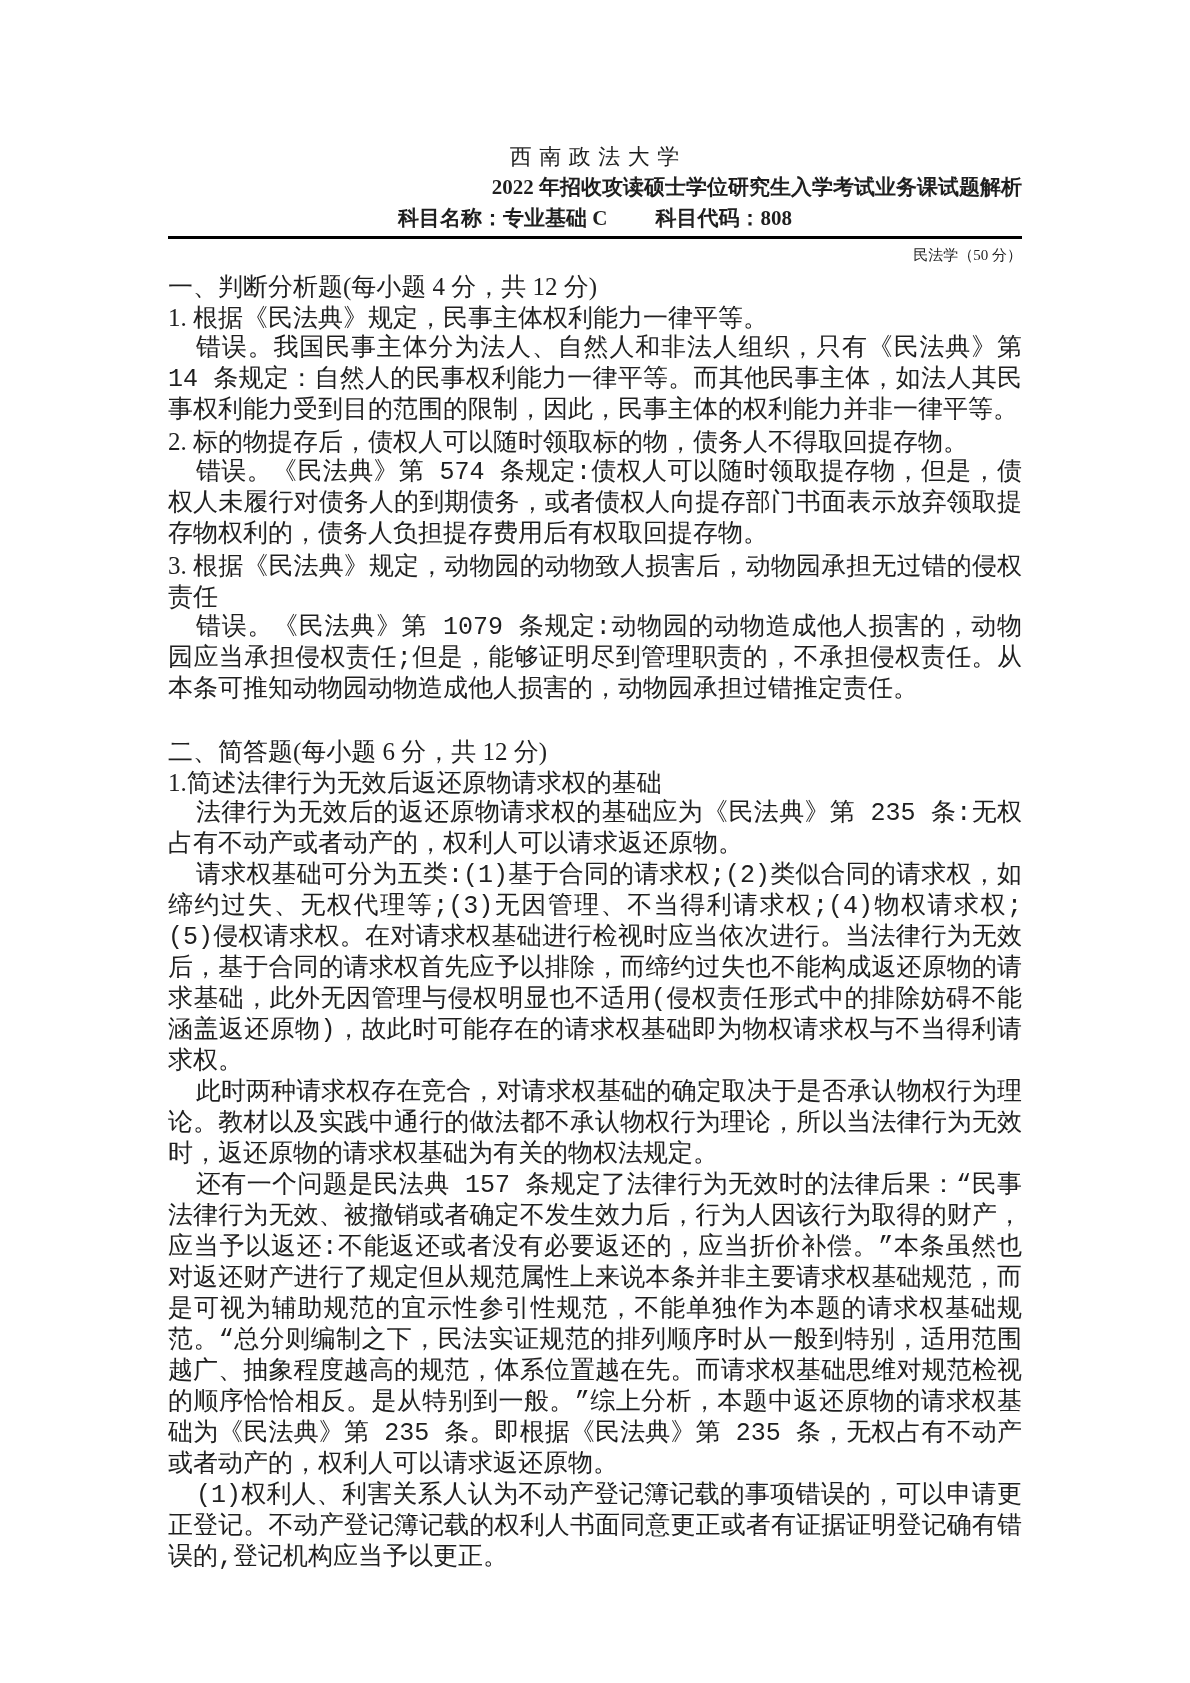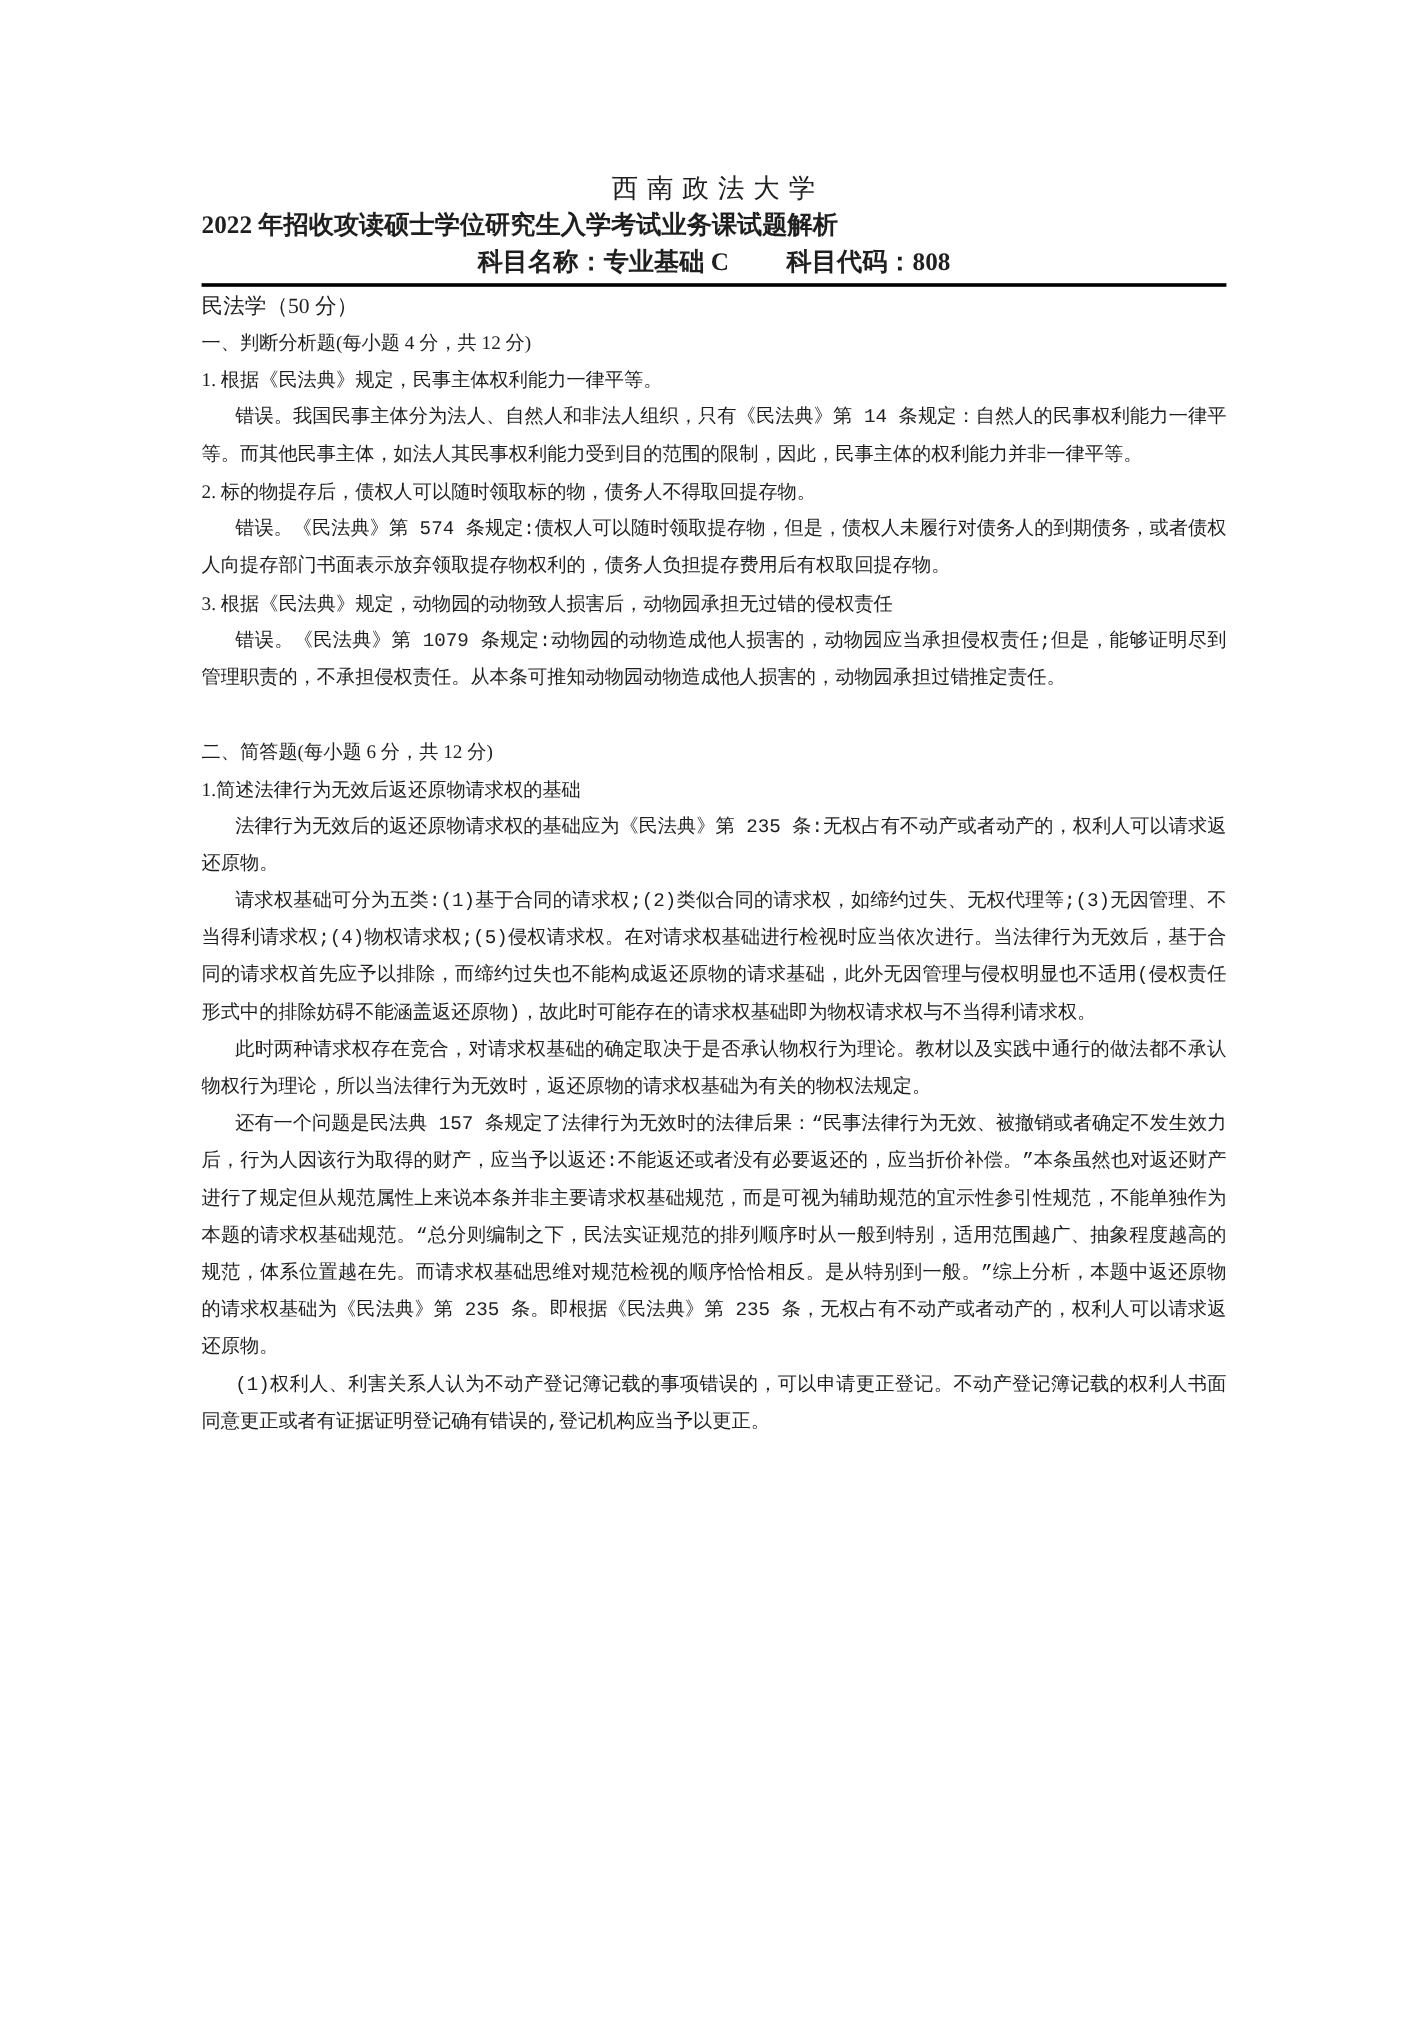--- a/index.html
+++ b/index.html
@@ -16,46 +16,46 @@
     top: 141px;
     width: 854px;
   }
   .univ {
     text-align: center;
     font-size: 22px;
     line-height: 31px;
     letter-spacing: 1px;
   }
   .subtitle {
-    text-align: left;
+    text-align: right;
     font-size: 21px;
     font-weight: 700;
     line-height: 31px;
   }
   .subject-line {
     display: flex;
     justify-content: center;
     gap: 48px;
     font-size: 21px;
     font-weight: 700;
     line-height: 30px;
   }
   .rule {
     border-top: 3px solid #000000;
     margin-top: 3px;
   }
   .section-title {
-    text-align: left;
-    font-size: 18px;
+    text-align: right;
+    font-size: 15px;
     line-height: 31px;
     margin-top: 1px;
   }
   .content { width: 854px; }
   .para {
-    font-size: 16px;
+    font-size: 25px;
     line-height: 31px;
     text-align: justify;
     text-justify: inter-ideograph;
     word-break: break-all;
   }
   .para.indent { text-indent: 28px; font-family: Liberation Mono, monospace; }
   .blank-line {
     font-size: 21.5px;
     line-height: 31px;
   }

